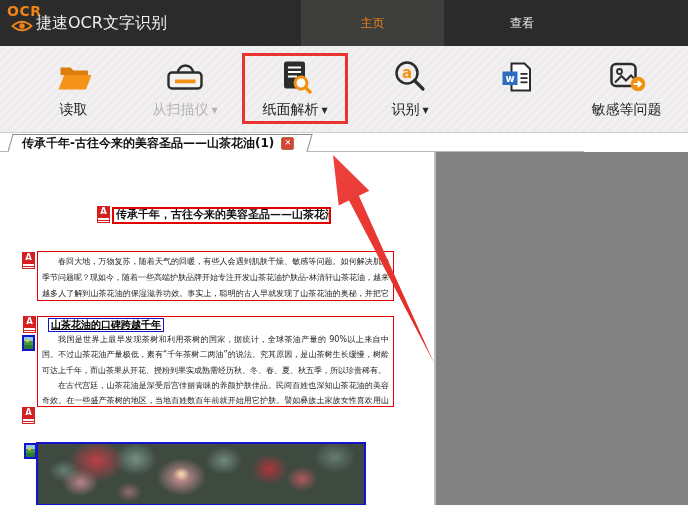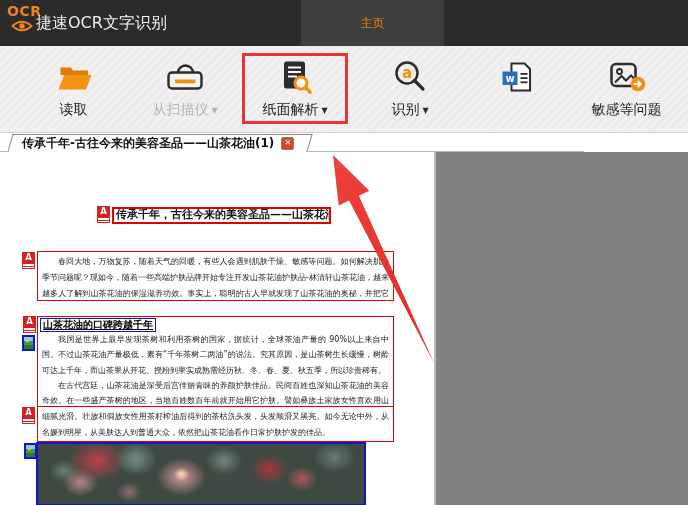--- a/index.html
+++ b/index.html
@@ -50,21 +50,21 @@
           border:2px solid #e20000;font-weight:bold;font-size:11px;line-height:12.5px;
           white-space:nowrap;overflow:hidden;padding:0 2px;color:#111;}
   .r-box{position:absolute;border:1px solid #e20000;font-size:8px;color:#1c1c1c;
           text-align:justify;overflow:hidden;}
   .r-box p{margin:0;padding:0 4px;text-indent:2em;}
   .r-box p.noindent{text-indent:0;}
   .r1{left:37px;top:99px;width:357px;height:50px;}
   .r1 p{line-height:16px;padding-top:2px;}
   .r2{left:37px;top:164px;width:357px;height:91px;}
   .r2 p{line-height:15.3px;}
-  .h2wrap{margin:1px 0 0 2px;}
+  .h2wrap{margin:1px 0 0 10px;}
   .h2box{display:inline-block;border:1px solid #1414cc;padding:0 2px;
          font-size:10px;font-weight:bold;text-decoration:underline;color:#000;line-height:12px;}
   .r3{left:37px;top:254px;width:357px;height:36px;}
   .r3 p{line-height:15.5px;padding-top:2px;}
 
   .mark-a{position:absolute;width:13px;z-index:5;}
   .mark-a-letter{display:block;height:11px;background:#d42020;color:#fff;font-size:8.5px;
          font-weight:bold;text-align:center;line-height:11px;}
   .mark-a-lines{display:block;height:6px;border:1px solid #d42020;border-top:none;
          background:repeating-linear-gradient(180deg,#d42020 0 1.2px,#fff 1.2px 2.7px);}
@@ -97,20 +97,21 @@
   <div class="titlebar">
     <div class="logo">
       <span class="logo-ocr">OCR</span>
       <svg class="logo-eye" width="22" height="12" viewBox="0 0 22 12">
         <path d="M1.5 6 Q11 -2.5 20.5 6 Q11 14.5 1.5 6 Z" fill="none" stroke="#f08418" stroke-width="1.7"></path>
         <circle cx="11" cy="6" r="2.7" fill="#f08418"></circle>
       </svg>
     </div>
     <div class="app-title">捷速OCR文字识别</div>
     <div class="ribbon-tab active">主页</div>
+    <div class="ribbon-tab inactive">查看</div>
   </div>
 
   <div class="toolbar">
 
     <div class="tbtn" style="left:23px">
       <div class="ticon">
         <svg width="36" height="30" viewBox="0 0 36 30">
           <path d="M3.5 5.5 h10 l3 3 h14.5 v4.5 H3.5 Z" fill="#dd7e0c"></path>
           <path d="M7 13 h27.5 L29 27.5 H1.5 Z" fill="#f49317"></path>
         </svg>
@@ -217,23 +218,20 @@
       <div class="h2wrap">
         <span class="h2box">山茶花油的口碑跨越千年</span>
       </div>
       <p>我国是世界上最早发现茶树和利用茶树的国家，据统计，全球茶油产量的 90%以上来自中国。不过山茶花油产量极低，素有“千年茶树二两油”的说法。究其原因，是山茶树生长缓慢，树龄可达上千年，而山茶果从开花、授粉到果实成熟需经历秋、冬、春、夏、秋五季，所以珍贵稀有。</p>
       <p>在古代宫廷，山茶花油是深受后宫佳丽青睐的养颜护肤佳品。民间百姓也深知山茶花油的美容奇效。在一些盛产茶树的地区，当地百姓数百年前就开始用它护肤。譬如彝族土家族女性喜欢用山茶花油沐浴，皮肤极富弹性，</p>
     </div>
 
     <div class="mark-a" style="left:22px;top:255px">
       <span class="mark-a-letter">A</span>
       <span class="mark-a-lines"></span>
-    </div>
-    <div class="r-box r3">
-      <p class="noindent">细腻光滑。壮族和侗族女性用茶籽榨油后得到的茶枯洗头发，头发顺滑又黑亮。如今无论中外，从名媛到明星，从美肤达人到普通大众，依然把山茶花油看作日常护肤护发的佳品。</p>
     </div>
 
     <div class="mark-img" style="left:24px;top:291px"></div>
     <div class="img-box"></div>
   </div>
 
   <div class="canvas-gray"></div>
 
   <svg class="arrow-svg" width="688" height="505" viewBox="0 0 688 505">
     <defs>

